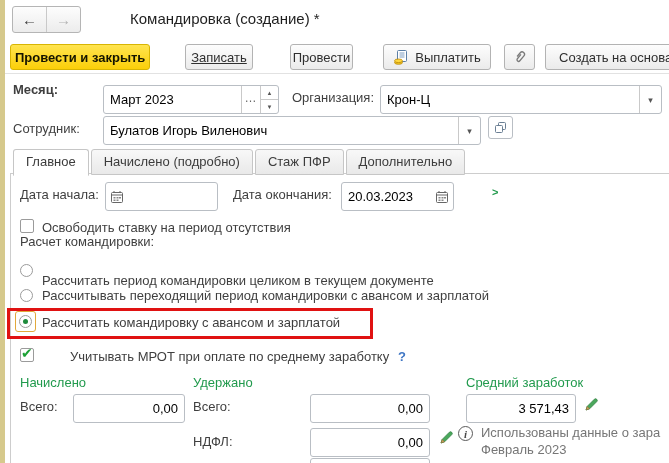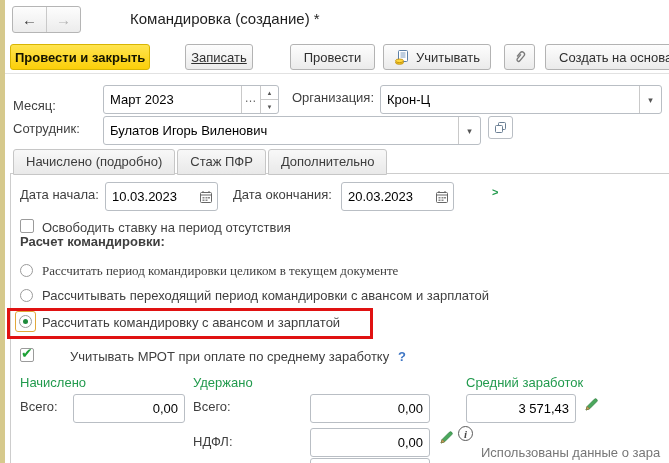--- a/index.html
+++ b/index.html
@@ -19,21 +19,21 @@
   .nav-back{color:#3a3a3a;font-weight:bold;}
   .nav-fwd{color:#b4b4b4;font-weight:bold;}
   .title{left:130px;top:10px;font-size:15px;color:#1f1f1f;white-space:nowrap;}
   
   .btn{position:absolute;top:44px;height:26px;display:flex;align-items:center;justify-content:center;
     background:linear-gradient(#fdfdfd,#ebebeb);border:1px solid #b3b3b3;border-radius:3px;
     font-size:13px;color:#2f2f2f;white-space:nowrap;box-sizing:border-box;}
   .btn-yellow{left:10px;padding:0 4px;font-weight:bold;color:#141400;
     background:linear-gradient(#ffe44f,#fbcf09);border-color:#d8b503;}
   .btn-save{left:185px;width:68px;text-decoration:underline;}
-  .btn-post{left:290px;width:85px;}
+  .btn-post{left:290px;width:63px;}
   .btn-pay{left:383px;width:108px;gap:6px;}
   .btn-attach{left:504px;width:31px;}
   .btn-create{left:545px;width:150px;justify-content:flex-start;padding-left:13px;}
   .toolbar-sep{left:5px;top:73px;width:664px;height:1px;background:#e2e2e2;}
   
   .lbl{position:absolute;white-space:nowrap;color:#3f3f3f;}
   .fld{position:absolute;height:29px;box-sizing:border-box;border:1px solid #b9bec4;border-radius:3px;background:#fff;display:flex;align-items:stretch;overflow:hidden;}
   .fld input{border:0;outline:0;padding:0 6px;font:13px "Liberation Sans","DejaVu Sans",sans-serif;color:#000;flex:1;min-width:0;background:transparent;}
   .fld input.num{text-align:right;}
   .seg{display:flex;align-items:center;justify-content:center;border-left:1px solid #c9c9c9;color:#666;cursor:default;}
@@ -70,21 +70,21 @@
   
   .sect{color:#219a4d;}
   .fld-money1{left:73px;top:394px;width:112px;}
   .fld-money2{left:310px;top:394px;width:120px;}
   .fld-avg{left:466px;top:394px;width:110px;}
   .fld-ndfl{left:310px;top:428px;width:120px;}
   .fld-part{left:310px;top:458px;width:120px;}
   .info-icon{left:458px;top:426px;width:15px;height:15px;box-sizing:border-box;border:1px solid #5a5a5a;border-radius:50%;
     display:flex;align-items:center;justify-content:center;color:#4a4a4a;
     font:italic bold 11px "Liberation Serif","DejaVu Serif",serif;}
-  .note{color:#767676;white-space:nowrap;margin-top:20px;}
+  .note{color:#767676;white-space:nowrap;}
   svg{display:block;}
 </style>
 </head>
 <body>
 
 <div class="abs left-strip"></div>
 
 <div class="abs nav">
   <div class="nav-btn nav-back">
       <span>←</span>
@@ -102,33 +102,33 @@
   <span>
     <svg width="16" height="16" viewBox="0 0 16 16">
       <rect x="4.5" y="1.5" width="9" height="11" rx="1" fill="#ffffff" stroke="#5b7fa6"></rect>
       <line x1="6.5" y1="4" x2="11.5" y2="4" stroke="#7d9cc0" stroke-width="1"></line>
       <line x1="6.5" y1="6" x2="11.5" y2="6" stroke="#7d9cc0" stroke-width="1"></line>
       <line x1="6.5" y1="8" x2="11.5" y2="8" stroke="#7d9cc0" stroke-width="1"></line>
       <ellipse cx="5.5" cy="13.5" rx="4" ry="1.8" fill="#f6c91e" stroke="#b8860b" stroke-width="0.8"></ellipse>
       <ellipse cx="5.5" cy="11.8" rx="4" ry="1.8" fill="#ffd83d" stroke="#b8860b" stroke-width="0.8"></ellipse>
     </svg>
   </span>
-  <span>Учитывать</span>
+  <span>Выплатить</span>
 </div>
 <div class="btn btn-attach">
   <span>
     <svg width="16" height="16" viewBox="0 0 16 16">
       <path d="M5.5 9.5 L5.5 4.6 a2.4 2.4 0 0 1 4.8 0 L10.3 11 a1.6 1.6 0 0 1 -3.2 0 L7.1 5.4" fill="none" stroke="#7a7a7a" stroke-width="1.3" transform="rotate(40 8 8)"></path>
     </svg>
   </span>
 </div>
 <div class="btn btn-create">Создать на основа</div>
 <div class="abs toolbar-sep"></div>
 
-<div class="lbl" style="left:13px;top:98px;">Месяц:</div>
+<div class="lbl" style="left:13px;top:82px;font-weight:bold;">Месяц:</div>
 <div class="fld month-group">
   <input value="Март 2023" style="">
   <div class="seg seg-ellipsis">…</div>
   <div class="spinner">
     <div class="spin">▲</div>
     <div class="spin">▼</div>
   </div>
 </div>
 <div class="lbl" style="left:292px;top:90px;">Организация:</div>
 <div class="fld org-group">
@@ -144,30 +144,30 @@
 <div class="abs open-btn">
   <span>
     <svg width="13" height="13" viewBox="0 0 13 13">
       <rect x="4.5" y="1.5" width="7" height="7" rx="1" fill="none" stroke="#6b7f94"></rect>
       <rect x="1.5" y="4.5" width="7" height="7" rx="1" fill="#ffffff" stroke="#6b7f94"></rect>
     </svg>
   </span>
 </div>
 
 <div class="abs tabs">
+  <div class="tab active">Главное</div>
   <div class="tab">Начислено (подробно)</div>
   <div class="tab">Стаж ПФР</div>
   <div class="tab">Дополнительно</div>
 </div>
 
 <div class="abs panel"></div>
 
 <div class="lbl" style="left:20px;top:187px;">Дата начала:</div>
 <div class="fld fld-date1">
-  <input value="10.03.2023" style="">
   <div class="cal-seg">
     <svg width="14" height="14" viewBox="0 0 14 14">
       <rect x="1.5" y="2.5" width="11" height="10" rx="1" fill="#fff" stroke="#666"></rect>
       <line x1="1.5" y1="5" x2="12.5" y2="5" stroke="#666"></line>
       <line x1="4" y1="1" x2="4" y2="3" stroke="#666"></line>
       <line x1="10" y1="1" x2="10" y2="3" stroke="#666"></line>
       <rect x="3.5" y="7" width="2" height="1.5" fill="#888"></rect>
       <rect x="6.5" y="7" width="2" height="1.5" fill="#888"></rect>
       <rect x="9" y="7" width="2" height="1.5" fill="#888"></rect>
       <rect x="3.5" y="9.5" width="2" height="1.5" fill="#888"></rect>
@@ -192,24 +192,24 @@
     </svg>
   </div>
 </div>
 <div class="abs link-green" style="left:492px;top:186px;">
   <span class="chev">&gt;</span>
 </div>
 
 <div class="cb" style="left:20px;top:219px;"></div>
 <div class="lbl" style="left:42px;top:220px;">Освободить ставку на период отсутствия</div>
 
-<div class="lbl" style="left:20px;top:234px;font-weight:bold;">Расчет командировки:</div>
+<div class="lbl" style="left:20px;top:234px;">Расчет командировки:</div>
 
 <div class="radio" style="left:20px;top:264px;"></div>
-<div class="lbl" style="left:42px;top:263px;font-family:Liberation Serif, serif;">Рассчитать период командировки целиком в текущем документе</div>
+<div class="lbl" style="left:42px;top:273px;">Рассчитать период командировки целиком в текущем документе</div>
 
 <div class="radio" style="left:20px;top:289px;"></div>
 <div class="lbl" style="left:42px;top:288px;">Рассчитывать переходящий период командировки с авансом и зарплатой</div>
 
 <div class="focus-ring"></div>
 <div class="radio" style="left:19px;top:315px;">
     <span class="dot"></span>
   </div>
 <div class="lbl" style="left:42px;top:315px;">Рассчитать командировку с авансом и зарплатой</div>
 <div class="red-box"></div>

